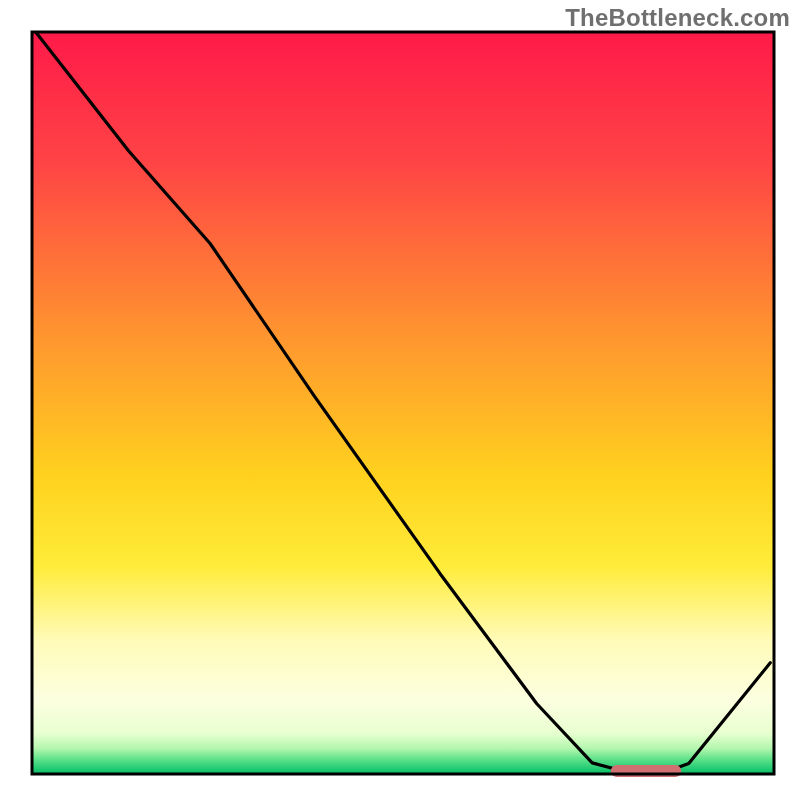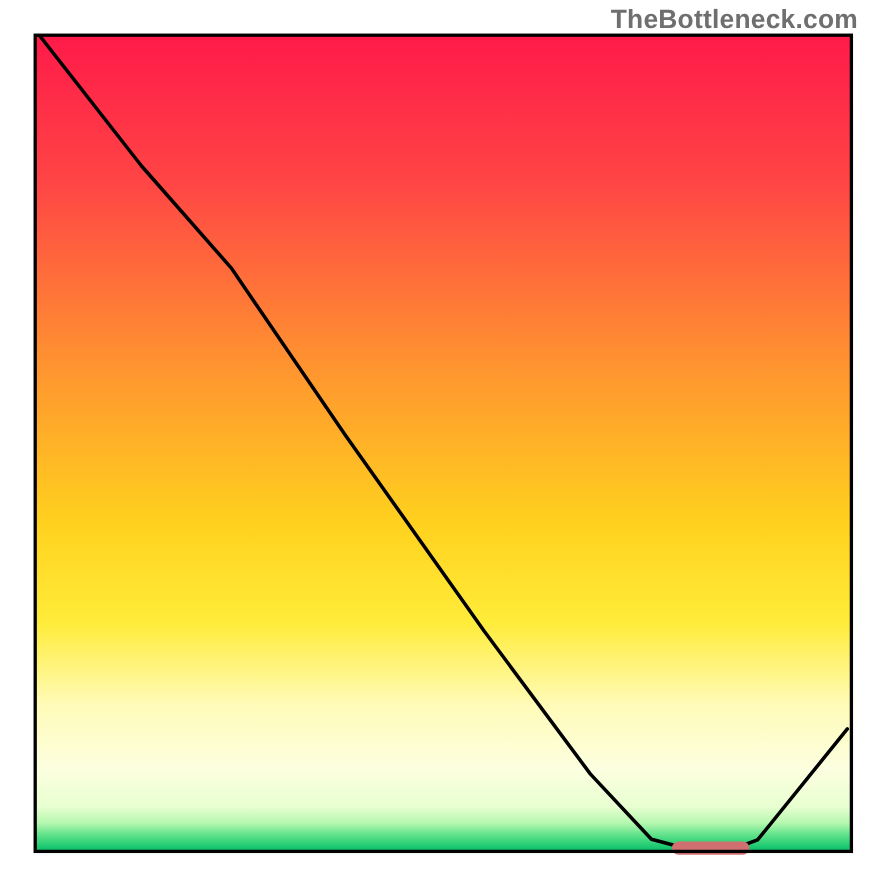--- a/index.html
+++ b/index.html
@@ -12,21 +12,21 @@
     font-family: Arial, Helvetica, sans-serif;
   }
   .wrap {
     position: relative;
     width: 800px;
     height: 800px;
   }
   .watermark {
     position: absolute;
     top: 4px;
-    right: 20px;
+    right: 10px;
     font-size: 24px;
     font-weight: 600;
     color: #6f6f6f;
     letter-spacing: 0.2px;
   }
   svg {
     position: absolute;
     top: 0; left: 0;
   }
 </style>

